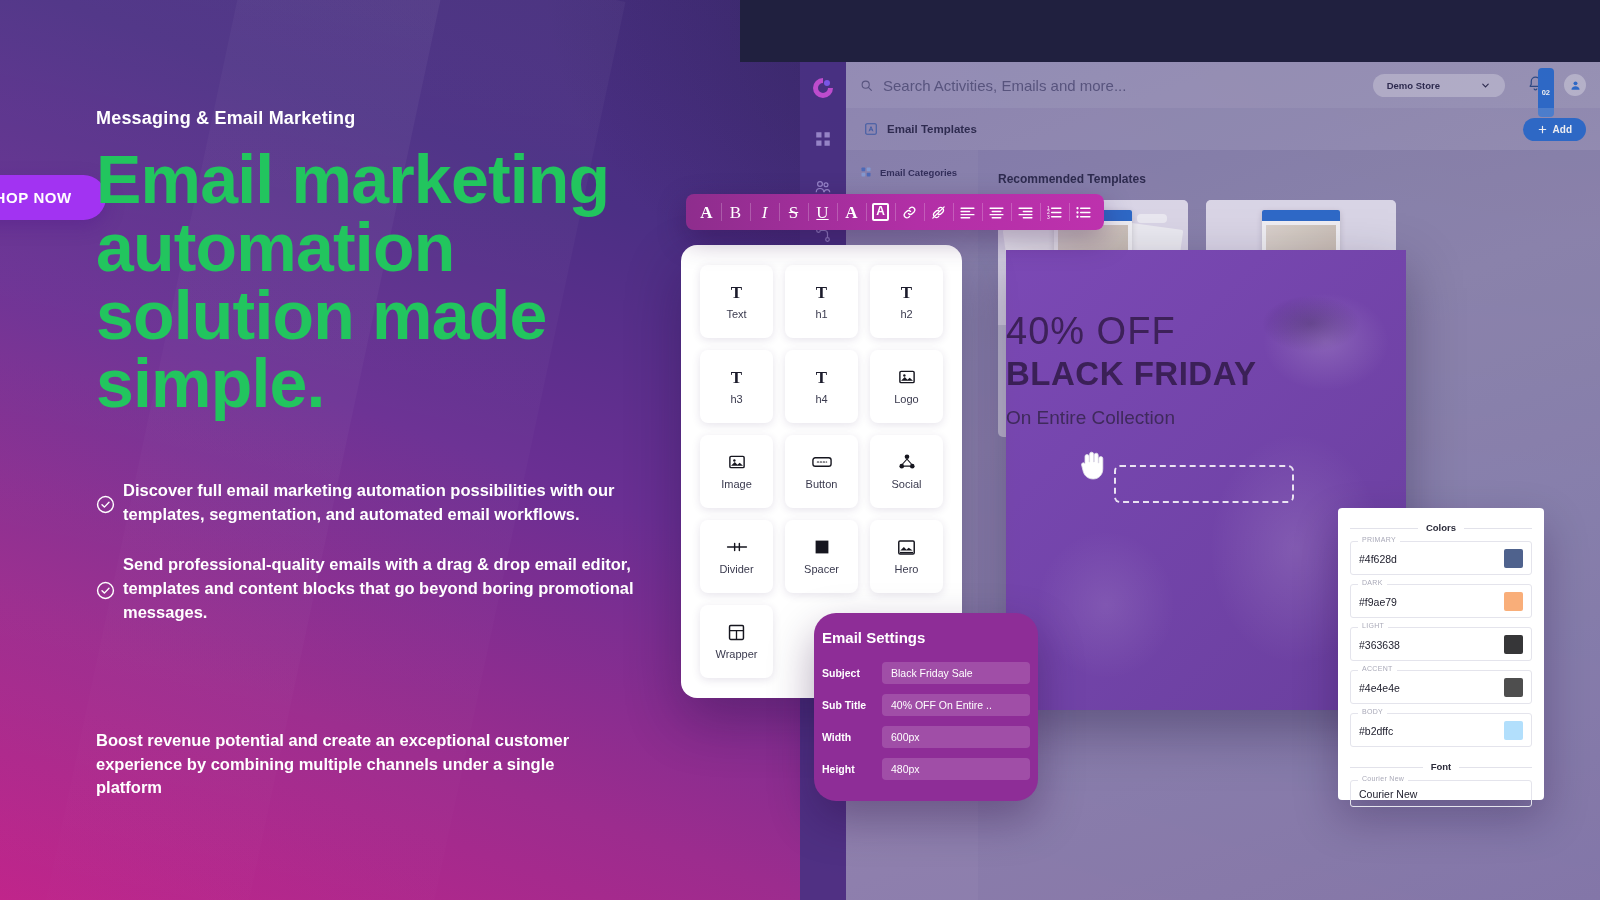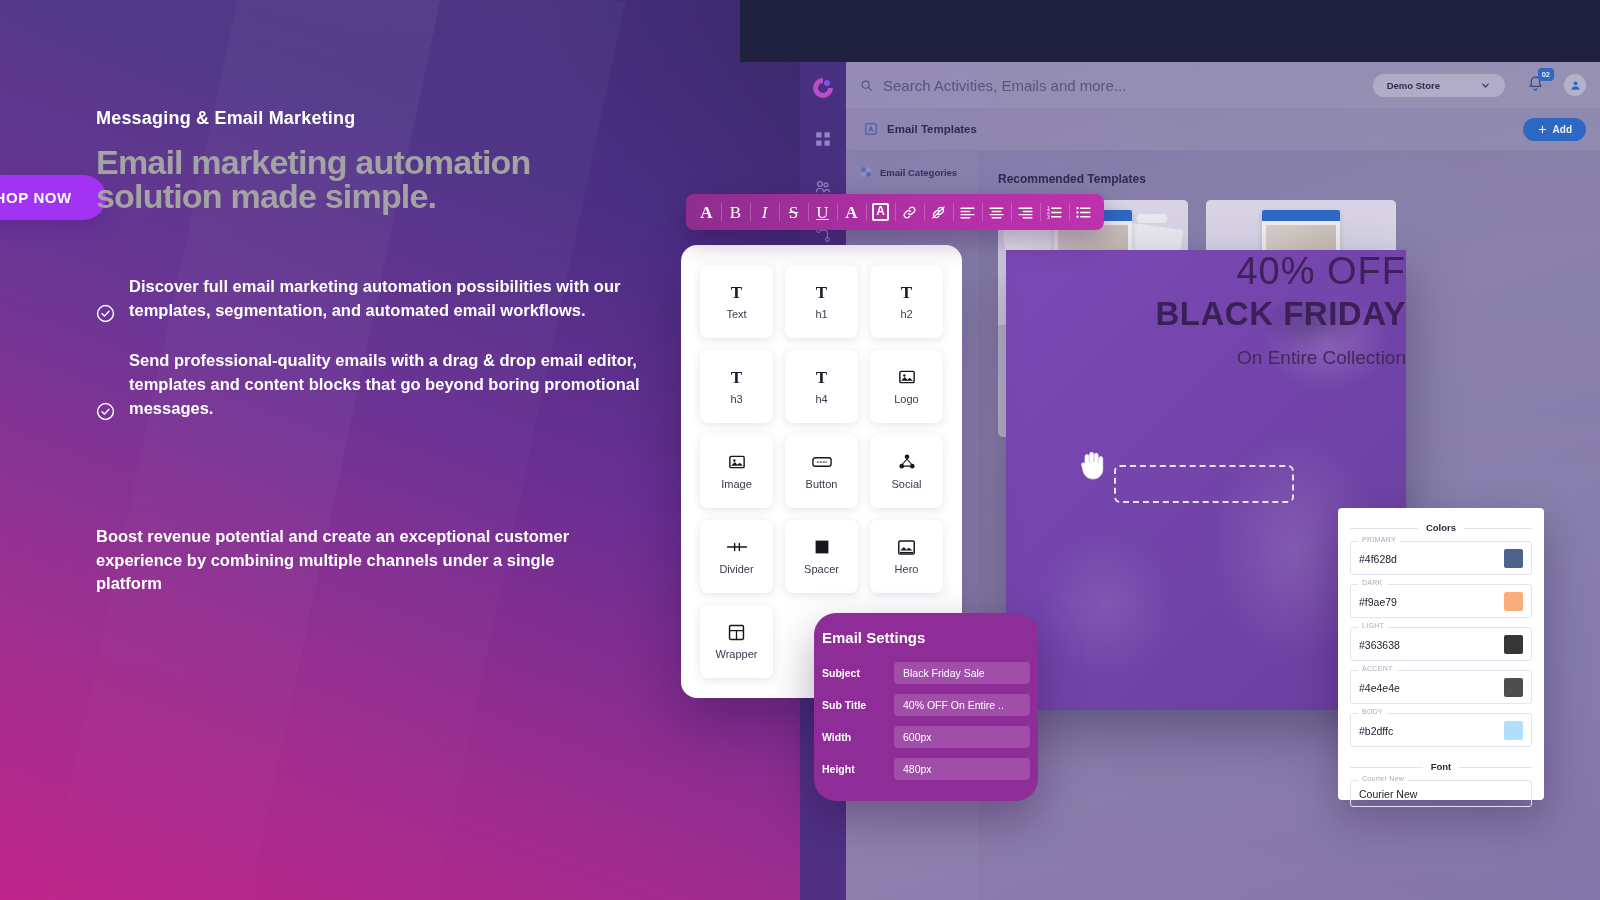--- a/index.html
+++ b/index.html
@@ -39,29 +39,29 @@
     background: #20203f;
   }
 
   
   .left { position: absolute; left: 96px; top: 108px; width: 600px; z-index: 20; }
   .eyebrow {
     color: #ffffff; font-size: 18px; font-weight: bold;
     letter-spacing: 0.2px; margin-bottom: 16px;
   }
   .headline {
-    color: #a3a3a3;
-    font-size: 34px;
+    color: #22c55e;
+    font-size: 68px;
     font-weight: bold;
     line-height: 1.0;
     letter-spacing: -0.8px;
     max-width: 560px;
   }
   .bullets { margin-top: 62px; }
-  .bullet { display: flex; gap: 14px; margin-bottom: 26px; align-items: flex-end; }
+  .bullet { display: flex; gap: 8px; margin-bottom: 26px; align-items: center; }
   .bullet:last-child { margin-bottom: 0; }
   .check {
     flex: 0 0 auto; width: 19px; height: 19px; margin-top: 3px;
   }
   .check svg { display: block; }
   .bullet-text {
     color: #ffffff; font-size: 16.5px; font-weight: bold; line-height: 1.45;
   }
   .closing {
     margin-top: 104px;
@@ -93,21 +93,21 @@
   .dash-search-txt { font-size: 15px; color: #5b5880; }
   .store-pill {
     background: rgba(255,255,255,0.30); border-radius: 14px;
     padding: 6px 14px; display: flex; align-items: center; gap: 40px;
     font-size: 9.5px; color: #2f2d50; font-weight: bold;
   }
   .bell-wrap { position: relative; margin-left: 22px; }
   .badge {
     position: absolute; top: -7px; right: -10px;
     background: #2f6fd0; color: #fff; font-size: 7.5px; font-weight: bold;
-    border-radius: 4px; padding: 2px 4px; min-width: 15px; text-align: center;
+    border-radius: 4px; padding: 20px 4px; min-width: 15px; text-align: center;
   }
   .avatar-circ {
     width: 22px; height: 22px; border-radius: 50%;
     background: rgba(255,255,255,0.35); margin-left: 20px;
     display:flex; align-items:center; justify-content:center;
   }
   .dash-pagehead {
     position: absolute; left: 46px; top: 46px; right: 0; height: 42px;
     background: rgba(255,255,255,0.16);
     display: flex; align-items: center; padding: 0 18px; gap: 9px; text-align: right;
@@ -179,21 +179,21 @@
     background:
       radial-gradient(ellipse 90px 70px at 60% 20%, rgba(255,255,255,0.16), rgba(255,255,255,0) 70%),
       radial-gradient(ellipse 120px 160px at 50% 65%, rgba(255,255,255,0.13), rgba(255,255,255,0) 72%),
       radial-gradient(ellipse 70px 40px at 55% 16%, rgba(35,20,60,0.35), rgba(35,20,60,0) 70%);
   }
   .preview-bag {
     position:absolute; left: 30px; bottom: 30px; width: 140px; height: 150px;
     background: radial-gradient(ellipse at 50% 50%, rgba(255,255,255,0.10), rgba(255,255,255,0) 70%);
     border-radius: 8px;
   }
-  .preview-inner { position: relative; text-align: right; }
+  .preview-inner { position: relative; text-align: left; padding-top: 60px; }
   .pv-off { font-size: 38px; font-weight: normal; color: #3d2159; letter-spacing: 1px; }
   .pv-bf { font-size: 33px; font-weight: bold; color: #3b2057; letter-spacing: 0.5px; margin-top: 2px;}
   .pv-sub { font-size: 19px; color: #3f2a5c; margin-top: 14px; }
   .shop-now {
     position: absolute; left: -50px; top: 175px;
     background: #a233f2; color: #fff; font-weight: bold; font-size: 15px;
     letter-spacing: 0.6px; padding: 14px 34px; border-radius: 26px;
     z-index: 18; box-shadow: 0 6px 18px rgba(80,20,140,.35);
   }
   .grab-cursor { position: absolute; left: 1078px; top: 450px; z-index: 22; }
@@ -253,21 +253,21 @@
   .settings {
     position: absolute; left: 814px; top: 613px;
     width: 224px; height: 188px;
     background: #8e2d97; border-radius: 22px;
     padding: 16px 8px;
     z-index: 28;
     box-shadow: 0 18px 44px rgba(40,8,60,0.35);
   }
   .settings h3 { color:#fff; font-size: 15px; font-weight: bold; margin-bottom: 16px; }
   .set-row { display: flex; align-items: center; margin-bottom: 10px; }
-  .set-label { color: #fff; font-size: 10.5px; font-weight: bold; width: 72px; flex: 0 0 auto; }
+  .set-label { color: #fff; font-size: 10.5px; font-weight: bold; width: 60px; flex: 0 0 auto; }
   .set-value {
     background: rgba(255,255,255,0.16); border-radius: 4px;
     color: #fff; font-size: 10.5px; padding: 5px 9px; flex: 1;
     overflow: hidden; white-space: nowrap;
   }
 
   
   .colors {
     position: absolute; left: 1338px; top: 508px;
     width: 206px; height: 292px;

